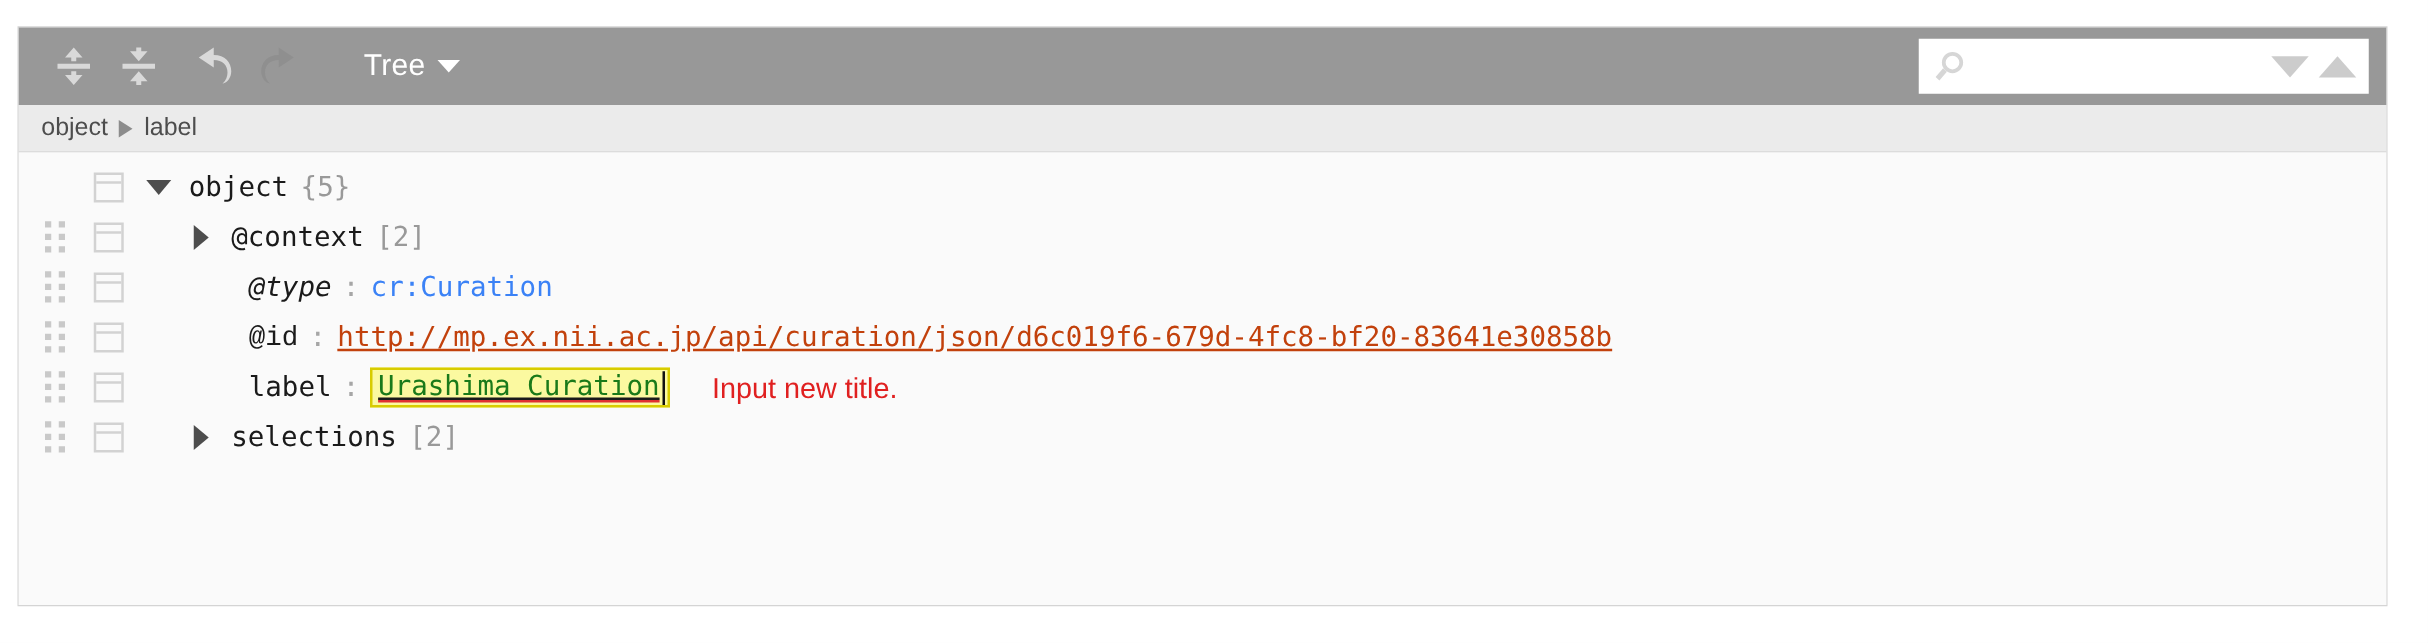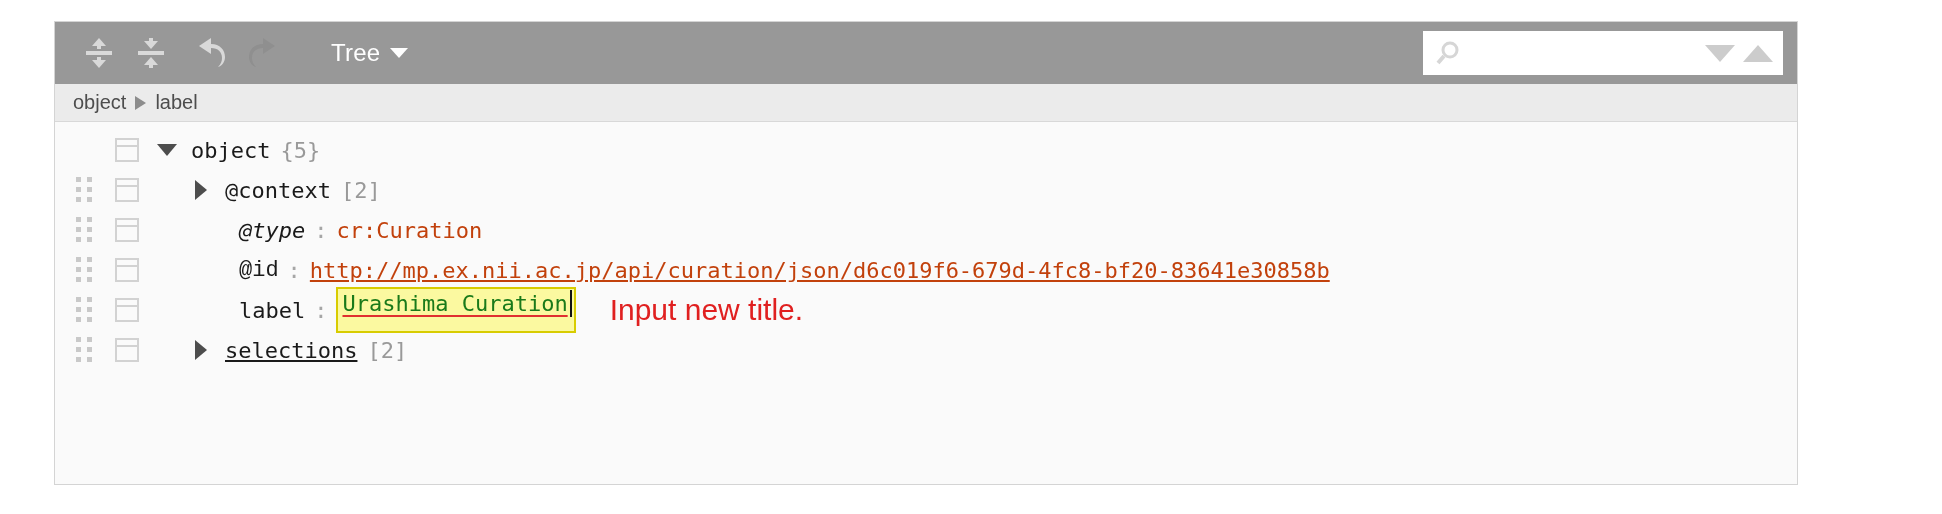--- a/index.html
+++ b/index.html
@@ -12,28 +12,27 @@
     width: 1942px;
     height: 514px;
     font-family: "Liberation Sans", sans-serif;
     overflow: hidden;
   }
 
   .app-frame {
     position: absolute;
     left: 14px;
     top: 21px;
-    width: 1744px;
+    width: 1896px;
     height: 464px;
     box-sizing: border-box;
     background: #ffffff;
     border: 1px solid #d4d4d4;
     display: flex;
     flex-direction: column;
-    margin-left: 40px;
   }
 
   
   .toolbar {
     height: 62px;
     min-height: 62px;
     background: #989898;
     display: flex;
     align-items: center;
     padding: 0 14px 0 18px;
@@ -220,56 +219,57 @@
   .expander.none { visibility: hidden; }
 
   .row-content {
     display: flex;
     align-items: center;
     gap: 0;
   }
   .node-key { color: #1a1a1a; }
   .node-count { color: #999999; margin-left: 10px; }
   .colon { color: #a6a6a6; margin: 0 9px; }
-  .node-value-green { color: #c2410c; }
+  .node-value-green { color: #3b82f6; }
   .node-value-link {
     color: #c2410c;
     text-decoration: underline;
     cursor: pointer;
   }
 
   .edit-field {
     background: #fbf9a0;
     border: 2px solid #d8cc00;
-    padding: 1px 2px 14px 4px;
+    padding: 1px 2px 0 4px;
     display: inline-flex;
-    align-items: center;
+    align-items: flex-start;
     position: relative;
     cursor: text;
+    text-decoration: underline;
   }
   .edit-field .edit-text {
     color: #1a7a1a;
     text-decoration: underline;
     text-decoration-color: #e03030;
     text-decoration-style: solid;
     text-decoration-thickness: 2px;
     text-underline-offset: 4px;
   }
   .caret {
     display: inline-block;
     width: 2px;
     height: 27px;
     background: #111111;
     margin-left: 2px;
   }
 
   .annotation {
     color: #e02020;
     font-family: "Liberation Sans", sans-serif;
-    font-size: 30px;
+    font-size: 23px;
     margin-left: 34px;
   }
 
   
   .ind-1 { margin-left: 18px; }
   .ind-2 { margin-left: 56px; }
 </style>
 </head>
 <body>
 
@@ -428,19 +428,19 @@
         <span></span>
           <span></span>
           <span></span>
           <span></span>
           <span></span>
           <span></span>
       </div>
       <div class="sq-icon"></div>
       <div class="row-content ind-2">
         <span class="expander closed"></span>
-        <span class="node-key" style="margin-left:18px;text-decoration:underline;">selections</span>
+        <span class="node-key" style="margin-left:18px;">selections</span>
         <span class="node-count">[2]</span>
       </div>
     </div>
 
   </div>
 </div>
 
 </body></html>

